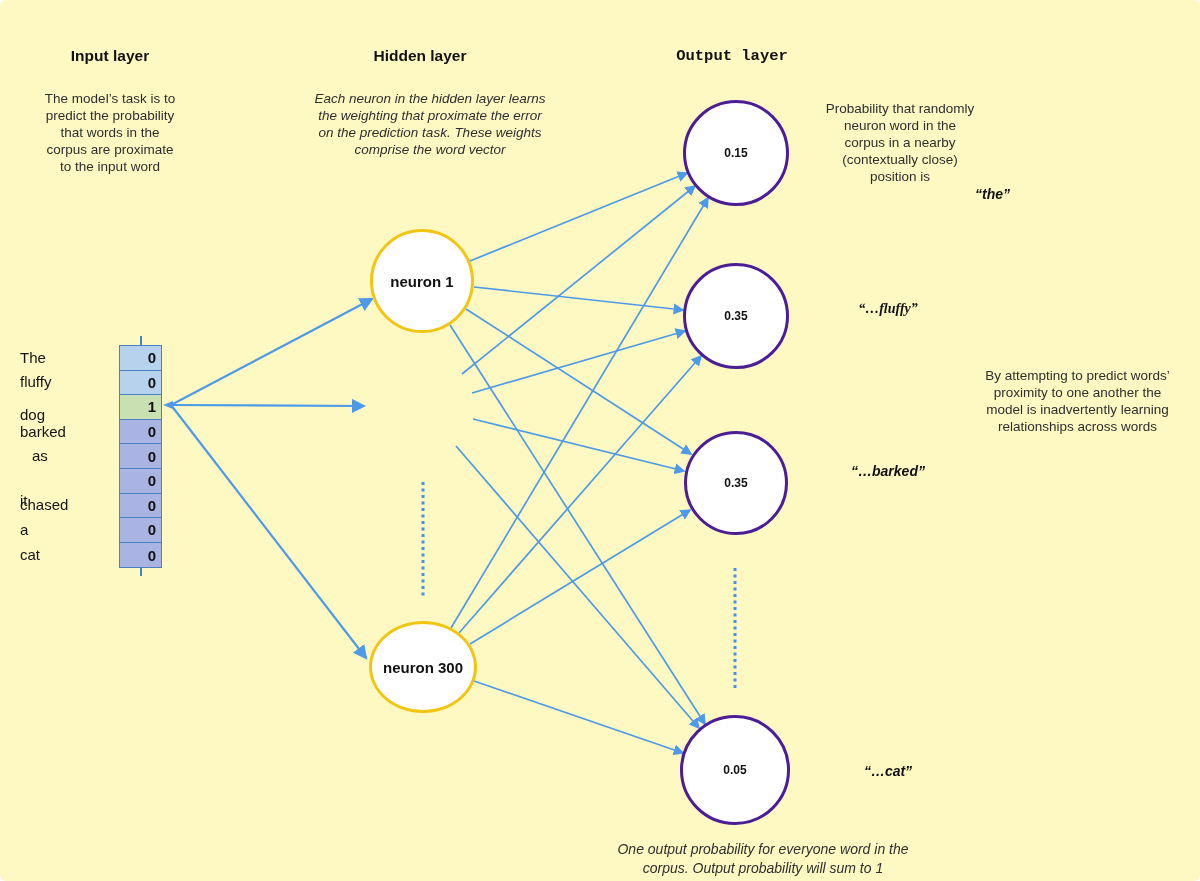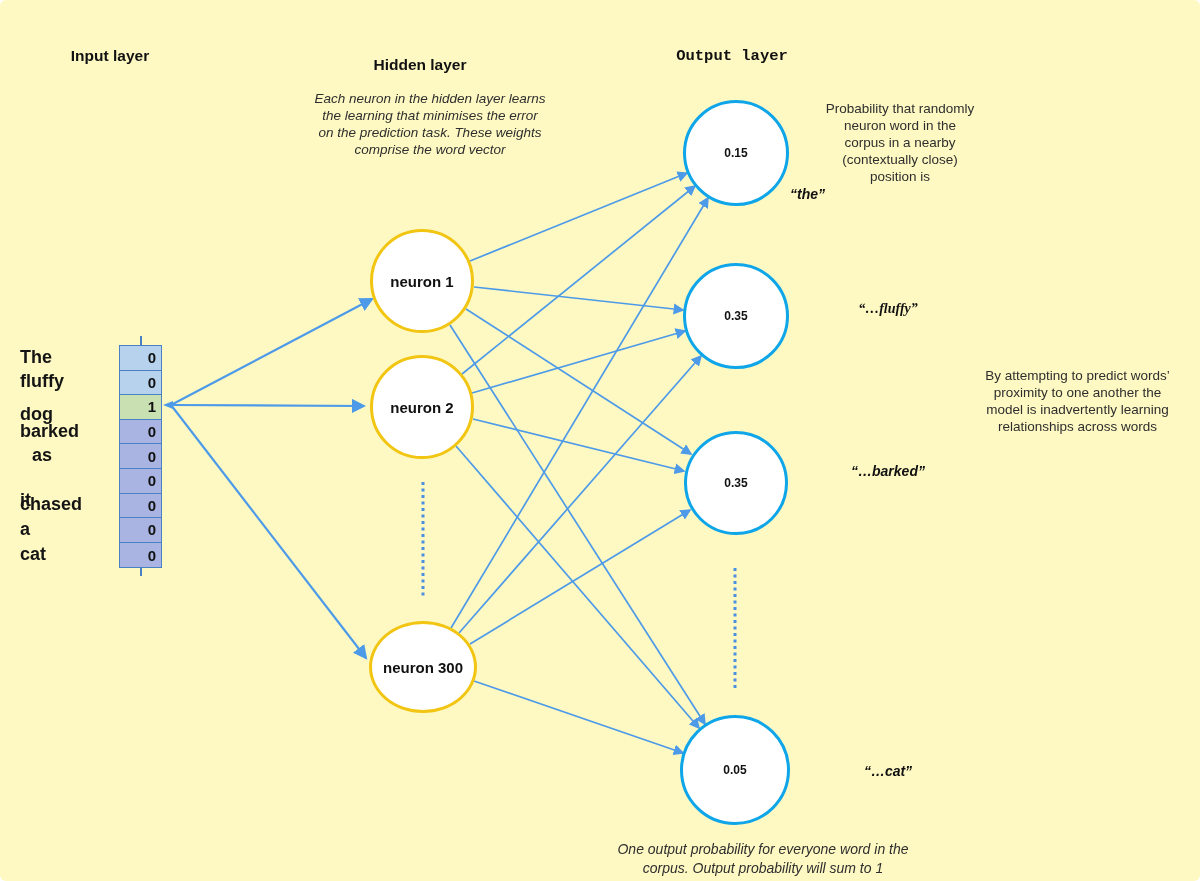--- a/index.html
+++ b/index.html
@@ -10,40 +10,40 @@
   svg.wires{position:absolute;left:0;top:0;width:1200px;height:881px;}
   .abs{position:absolute;}
   .layer-title{font-size:15.5px;font-weight:bold;text-align:center;color:#111;}
   .note{font-size:13.5px;line-height:17px;text-align:center;color:#2e2e2e;white-space:pre-line;}
   .note.italic{font-style:italic;}
   .circle{
     position:absolute;border-radius:50%;background:#ffffff;
     display:flex;align-items:center;justify-content:center;box-sizing:border-box;
   }
   .neuron{border:3.5px solid #f2c512;font-size:15px;font-weight:bold;color:#111;}
-  .outnode{border:3px solid #0ea5e9;font-size:12px;font-weight:bold;color:#111;}
+  .outnode{border:3px solid #4c1d95;font-size:12px;font-weight:bold;color:#111;}
   .word-col .wrow{
     position:absolute;left:0;width:92px;height:24.6px;display:flex;align-items:center;
-    font-size:18px;font-weight:bold;color:#141414;
+    font-size:15px;font-weight:normal;color:#141414;
   }
   .vec{
     position:absolute;left:119px;top:345px;width:43px;box-sizing:border-box;
     border:1.5px solid #4a80c4;
   }
   .vcell{
     height:24.6px;box-sizing:border-box;border-bottom:1.5px solid #4a80c4;
     display:flex;align-items:center;justify-content:flex-end;padding-right:5px;
     font-size:15px;font-weight:bold;color:#111;
   }
   .vcell:last-child{border-bottom:none;}
   .c-blue{background:#b7d2ec;}
   .c-green{background:#c9e0b3;}
   .c-lav{background:#a9b4e2;}
   .outword{font-size:14px;font-weight:bold;font-style:italic;text-align:center;color:#111;}
-  .probword{font-size:14px;font-weight:bold;font-style:italic;text-align:left;color:#111;}
+  .probword{font-size:14px;font-weight:bold;font-style:italic;text-align:right;color:#111;}
 </style>
 </head>
 <body>
 
 <div class="canvas">
 
   <svg class="wires" viewBox="0 0 1200 881">
     <defs>
       <marker id="arrow" viewBox="0 0 10 10" refX="8.5" refY="5" markerWidth="6.5" markerHeight="6.5" orient="auto-start-reverse">
         <path d="M0,0 L10,5 L0,10 z" fill="#4d9ae8"></path>
@@ -75,25 +75,30 @@
       <line x1="459" y1="633" x2="701" y2="356" marker-end="url(#arrow)"></line>
       <line x1="470" y1="644" x2="690" y2="510" marker-end="url(#arrow)"></line>
       <line x1="474" y1="681" x2="683" y2="753" marker-end="url(#arrow)"></line>
     </g>
 
     <line x1="423" y1="482" x2="423" y2="597" stroke="#4a90e2" stroke-width="3" stroke-dasharray="3 3.5"></line>
     <line x1="735" y1="568" x2="735" y2="688" stroke="#4a90e2" stroke-width="3" stroke-dasharray="3 3.5"></line>
   </svg>
 
   <div class="abs layer-title" style="left:30px;top:47px;width:160px;">Input layer</div>
-  <div class="abs layer-title" style="left:340px;top:56px;width:160px;">Hidden layer</div>
+  <div class="abs layer-title" style="left:340px;top:47px;width:160px;">Hidden layer</div>
   <div class="abs layer-title" style="left:652px;top:47px;width:160px;font-family:Liberation Mono, monospace;">Output layer</div>
 
+  <div class="abs note" style="left:10px;top:90px;width:200px;">The model’s task is to
+predict the probability
+that words in the
+corpus are proximate
+to the input word</div>
   <div class="abs note italic" style="left:280px;top:90px;width:300px;">Each neuron in the hidden layer learns
-the learning that minimises the error
+the weighting that proximate the error
 on the prediction task. These weights
 comprise the word vector</div>
 
   <div class="word-col">
     <div class="abs wrow" style="left:20px;top:345px;">The</div>
     <div class="abs wrow" style="left:20px;top:369.6px;">fluffy</div>
     <div class="abs wrow" style="left:20px;top:402px;text-align:right;">dog</div>
     <div class="abs wrow" style="left:20px;top:418.8px;">barked</div>
     <div class="abs wrow" style="left:32px;top:443.4px;">as</div>
     <div class="abs wrow" style="left:20px;top:468px;margin-top:20px;">it</div>
@@ -109,23 +114,20 @@
     <div class="vcell c-lav">0</div>
     <div class="vcell c-lav">0</div>
     <div class="vcell c-lav">0</div>
     <div class="vcell c-lav">0</div>
     <div class="vcell c-lav">0</div>
     <div class="vcell c-lav">0</div>
   </div>
 
   <div class="circle neuron" style="left:370px;top:229px;width:104px;height:104px;">
     <span>neuron 1</span>
-  </div>
-  <div class="circle neuron" style="left:370px;top:355px;width:104px;height:104px;">
-    <span>neuron 2</span>
   </div>
   <div class="circle neuron" style="left:369px;top:621px;width:108px;height:92px;justify-content:center;">
     <span>neuron 300</span>
   </div>
 
   <div class="circle outnode" style="left:683px;top:100px;width:106px;height:106px;">
     <span>0.15</span>
   </div>
   <div class="circle outnode" style="left:683px;top:263px;width:106px;height:106px;">
     <span>0.35</span>

